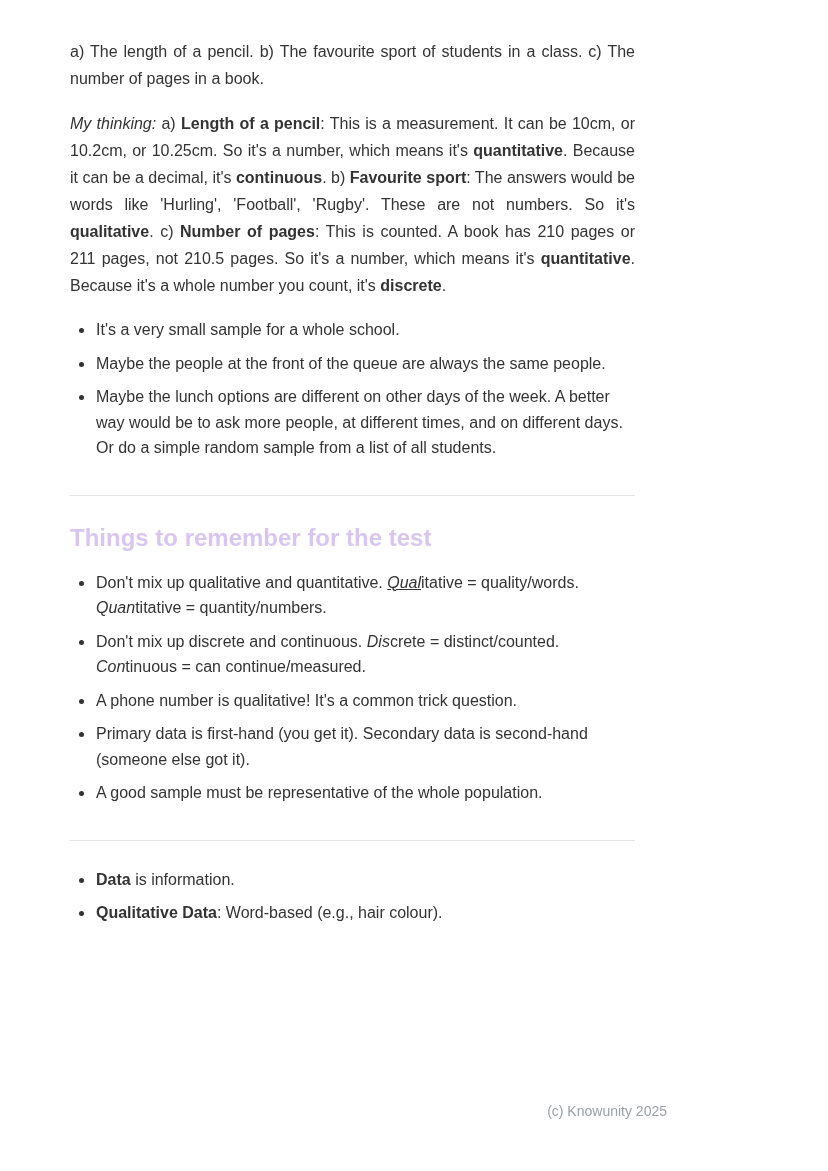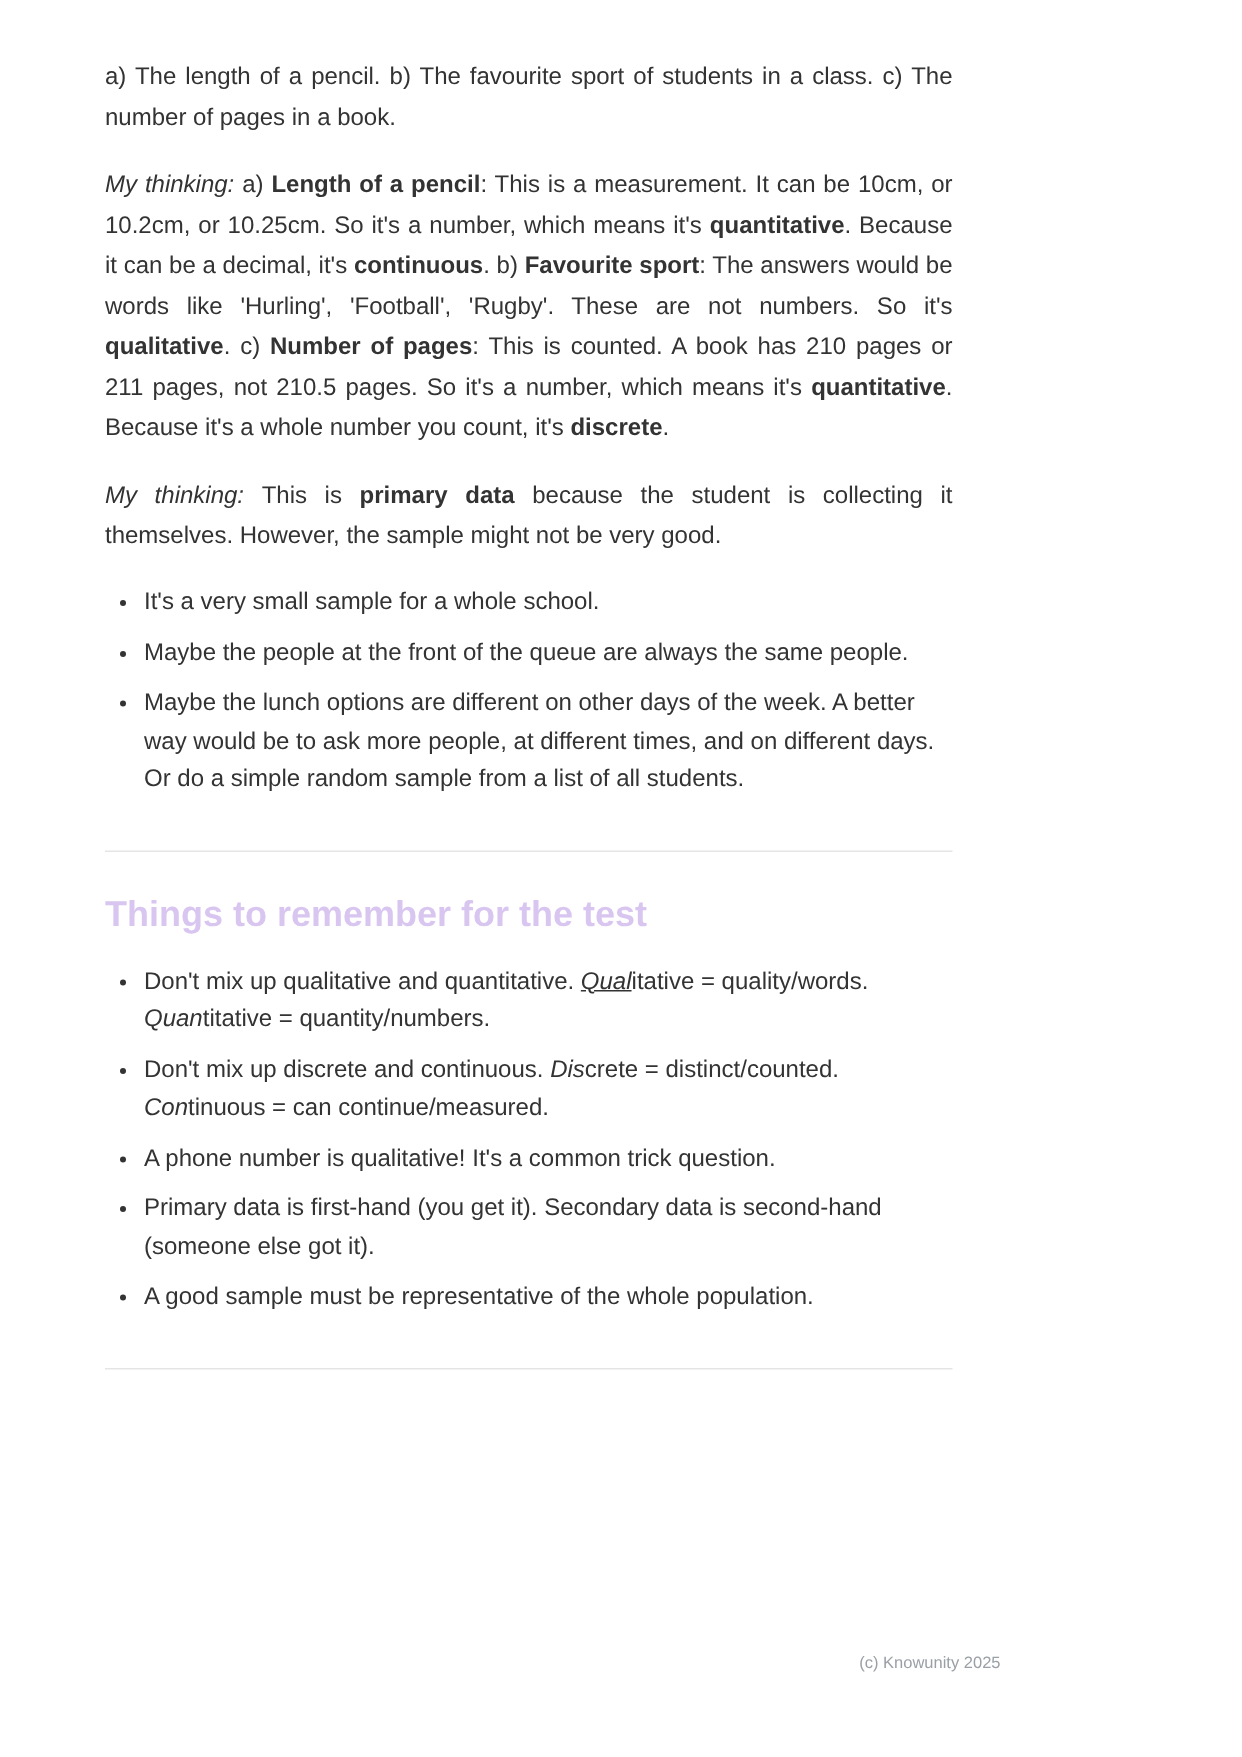--- a/index.html
+++ b/index.html
@@ -41,21 +41,21 @@
     font-size:24px;
     line-height:32px;
     font-weight:700;
     color:var(--heading,#d8c6f0);
     margin:0 0 16px 0;
   }
   .footer {
     position:absolute;
     right:53px;
     top:1103px;
-    font-size:11px;
+    font-size:14px;
     color:var(--footer,#9aa0a6);
   }
   .edge-line {
     position:absolute;
     left:746px; top:0;
     width:3px; height:1171px;
     background:var(--edge_line,#e2d7f6);
     border-radius:2px;
   }
 </style>
@@ -63,21 +63,20 @@
 <body>
 
 <div class="page">
   <div class="content">
 
     <p class="para"><span>a) The length of a pencil. b) The favourite sport of students in a class. c) The number of pages in a book.</span></p>
 
     <p class="para"><span style="font-style: italic;">My thinking: </span><span>a) </span><span style="font-weight: 700;">Length of a pencil</span><span>: This is a measurement. It can be 10cm, or 10.2cm, or 10.25cm. So it's a number, which means it's </span><span style="font-weight: 700;">quantitative</span><span>. Because it can be a decimal, it's </span><span style="font-weight: 700;">continuous</span><span>. b) </span><span style="font-weight: 700;">Favourite sport</span><span>: The answers would be words like 'Hurling', 'Football', 'Rugby'. These are not numbers. So it's </span><span style="font-weight: 700;">qualitative</span><span>. c) </span><span style="font-weight: 700;">Number of pages</span><span>: This is counted. A book has 210 pages or 211 pages, not 210.5 pages. So it's a number, which means it's </span><span style="font-weight: 700;">quantitative</span><span>. Because it's a whole number you count, it's </span><span style="font-weight: 700;">discrete</span><span>.</span></p>
 
 
-    <p class="para"><span style="font-style: italic;">My thinking: </span><span>This is </span><span style="font-weight: 700;">primary data</span><span> because the student is collecting it themselves. However, the sample might not be very good.</span></p>
 
     <ul class="list">
         <li><span>It's a very small sample for a whole school.</span></li>
         <li><span>Maybe the people at the front of the queue are always the same people.</span></li>
         <li><span>Maybe the lunch options are different on other days of the week. A better way would be to ask more people, at different times, and on different days. Or do a simple random sample from a list of all students.</span></li>
       </ul>
 
     <hr class="divider">
 
     <h2 class="section-heading">Things to remember for the test</h2>
@@ -86,19 +85,23 @@
         <li><span>Don't mix up qualitative and quantitative. </span><span style="font-style: italic; text-decoration: underline;">Qual</span><span>itative = quality/words. </span><span style="font-style: italic;">Quan</span><span>titative = quantity/numbers.</span></li>
         <li><span>Don't mix up discrete and continuous. </span><span style="font-style: italic;">Dis</span><span>crete = distinct/counted. </span><span style="font-style: italic;">Con</span><span>tinuous = can continue/measured.</span></li>
         <li><span>A phone number is qualitative! It's a common trick question.</span></li>
         <li><span>Primary data is first-hand (you get it). Secondary data is second-hand (someone else got it).</span></li>
         <li><span>A good sample must be representative of the whole population.</span></li>
       </ul>
 
     <hr class="divider">
 
 
+    <ul class="list">
+        <li><span style="font-weight: 700;">Data</span><span> is information.</span></li>
+        <li><span style="font-weight: 700;">Qualitative Data</span><span>: Word-based (e.g., hair colour).</span></li>
+      </ul>
 
   </div>
 
   <div class="footer">(c) Knowunity 2025</div>
 
   <div class="edge-line"></div>
 </div>
 
 </body></html>

